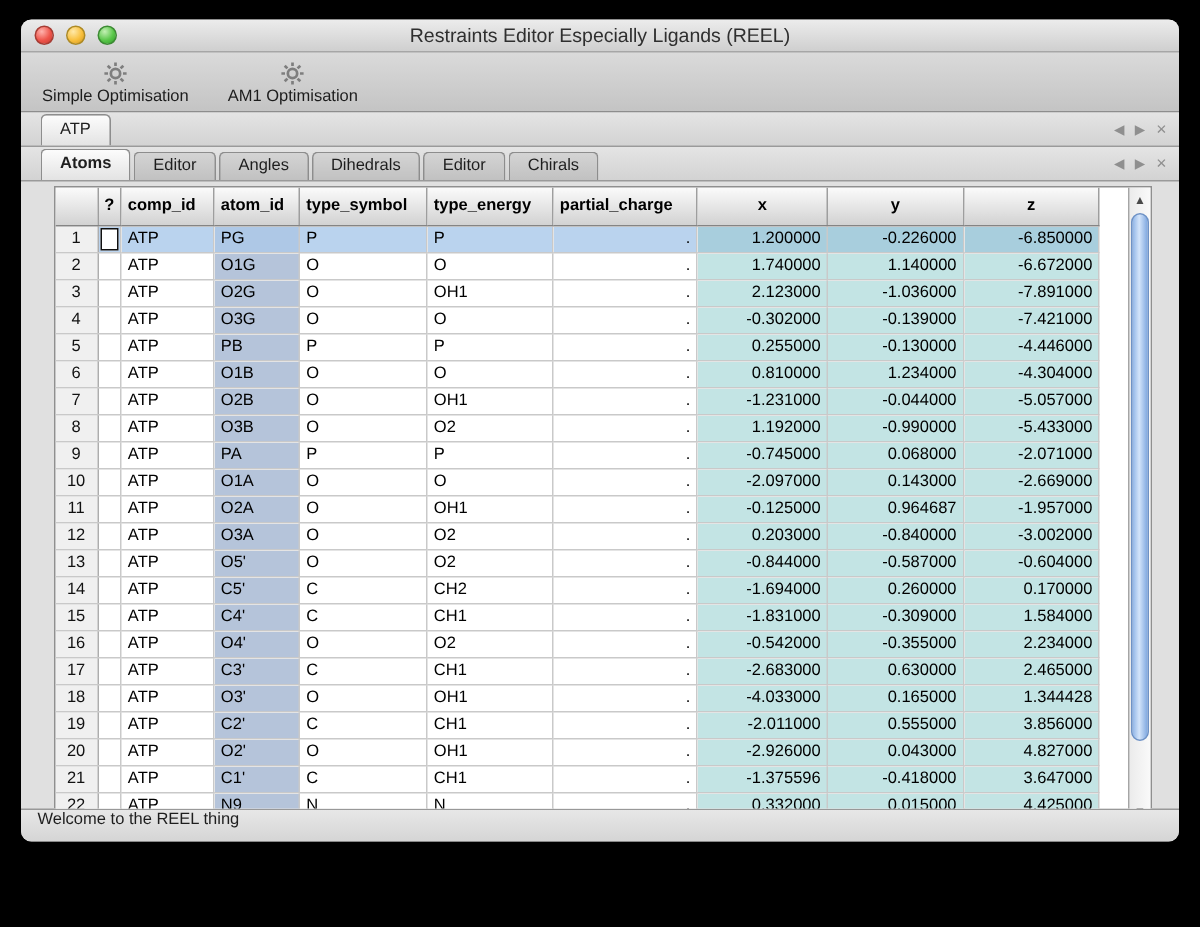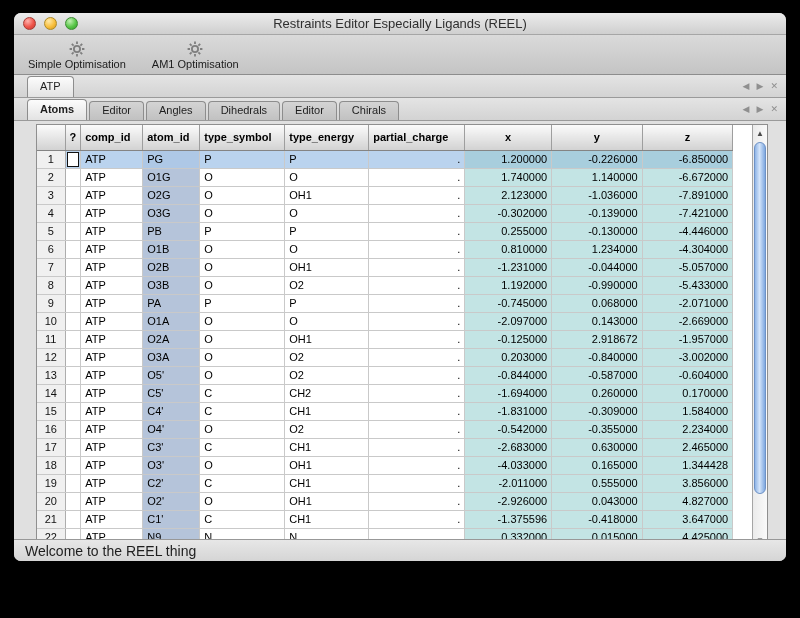--- a/index.html
+++ b/index.html
@@ -82,22 +82,22 @@
              background:linear-gradient(to right,#ebebeb,#fafafa); }
   .vscroll .arr { position:absolute; left:0; width:14px; height:15px; text-align:center;
                   font-size:8px; line-height:15px; color:#4a4a4a; }
   .arr.up { top:1px; } .arr.down { bottom:1px; }
   .thumb { position:absolute; left:1px; width:12px; top:17px; height:352px; border-radius:7px;
            background:linear-gradient(to right,#8fb4e6,#d3e4fa 45%,#7fa8e0);
            border:1px solid #6e92c6; }
 
   
   .statusbar { flex:0 0 22px; background:linear-gradient(#e7e7e7,#d5d5d5);
-               border-top:1px solid #989898; display:flex; align-items:center;
-               padding:0 11px; font-size:14px; color:#1e1e1e; }
+               border-top:1px solid #989898; display:flex; 
+               padding:0 11px; font-size:11px; color:#1e1e1e; }
 </style>
 </head>
 <body>
 
 <div class="window">
 
   <div class="titlebar">
     <div class="lights">
       <div class="light red"></div>
       <div class="light yellow"></div>
@@ -323,21 +323,21 @@
               </tr>
               <tr>
                 <th class="gutter">11</th>
                 <td class="col-q"></td>
                 <td class="col-comp">ATP</td>
                 <td class="col-atom">O2A</td>
                 <td class="col-sym">O</td>
                 <td class="col-energy">OH1</td>
                 <td class="col-charge">.</td>
                 <td class="col-x">-0.125000</td>
-                <td class="col-y">2.918672</td>
+                <td class="col-y">0.964687</td>
                 <td class="col-z">-1.957000</td>
               </tr>
               <tr>
                 <th class="gutter">12</th>
                 <td class="col-q"></td>
                 <td class="col-comp">ATP</td>
                 <td class="col-atom">O3A</td>
                 <td class="col-sym">O</td>
                 <td class="col-energy">O2</td>
                 <td class="col-charge">.</td>

